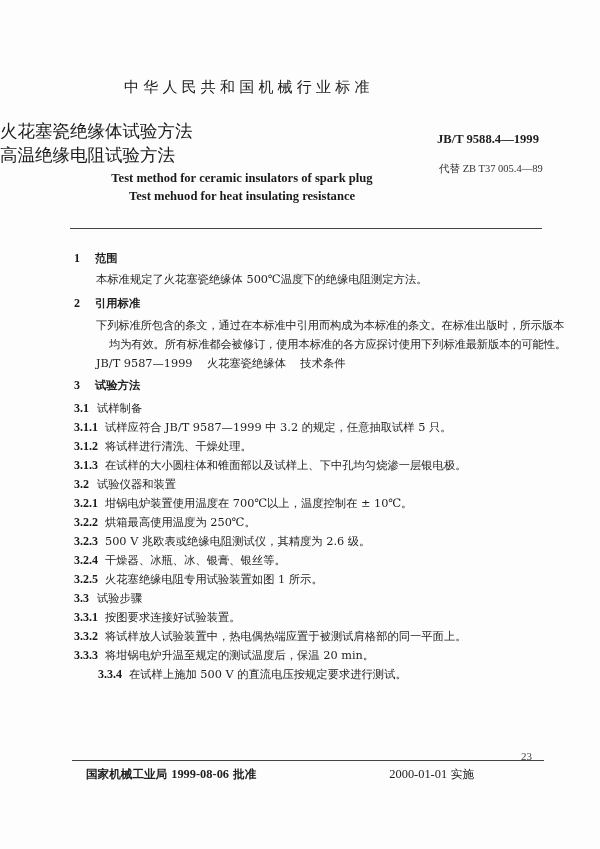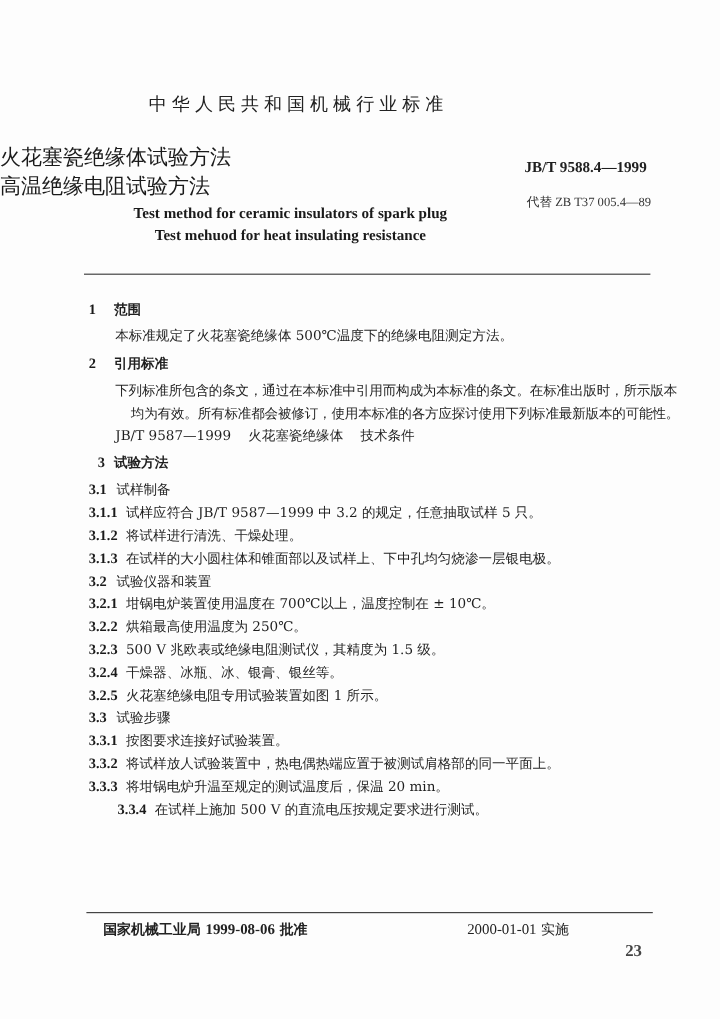--- a/index.html
+++ b/index.html
@@ -97,25 +97,24 @@
       font-size: 11.6px;
       font-family: "DejaVu Sans", "Liberation Sans", sans-serif;
       font-weight: normal;
       color: #222;
     }
     .footer-right .date {
       font-family: "Liberation Serif", "DejaVu Serif", serif;
       font-size: 12.4px;
     }
     .page-num {
-      left: 521px; top: 786px;
-      font-family: "Liberation Serif", "DejaVu Serif", serif;
-      font-size: 14px;
+      left: 521px; top: 750px;
+      font-family: "Liberation Serif", "DejaVu Serif", serif;
+      font-size: 11px;
       color: #444;
-      font-weight: bold;
     }
   </style>
 </head>
 <body>
 
 <div class="abs national-header">中华人民共和国机械行业标准</div>
 
 <div class="abs title-zh l1">火花塞瓷绝缘体试验方法</div>
 <div class="abs title-zh l2">高温绝缘电阻试验方法</div>
 <div class="abs title-en l1">Test method for ceramic insulators of spark plug</div>
@@ -131,21 +130,21 @@
 </div>
 <div class="abs body-text" style="left:96px; top:272px;">本标准规定了火花塞瓷绝缘体 500℃温度下的绝缘电阻测定方法。</div>
 
 <div class="abs body-text h1" style="left:74px; top:296px;">
   <span class="num">2</span><span class="label">引用标准</span>
 </div>
 <div class="abs body-text" style="left:96px; top:318px; letter-spacing:-0.15px;">下列标准所包含的条文，通过在本标准中引用而构成为本标准的条文。在标准出版时，所示版本</div>
 <div class="abs body-text" style="left:73px; top:337px; letter-spacing:-0.15px;margin-left:36px;">均为有效。所有标准都会被修订，使用本标准的各方应探讨使用下列标准最新版本的可能性。</div>
 <div class="abs body-text" style="left:96px; top:356px; white-space:pre;">JB/T 9587—1999    火花塞瓷绝缘体    技术条件</div>
 
-<div class="abs body-text h1" style="left:74px; top:378px;text-align:center;">
+<div class="abs body-text h1" style="left:74px; top:378px;">
   <span class="num">3</span><span class="label">试验方法</span>
 </div>
 
 <div class="abs body-text h2" style="left:74px; top:401px;">
   <span class="num">3.1</span><span>试样制备</span>
 </div>
 <div class="abs body-text h3" style="left:74px; top:420px;">
   <span class="num">3.1.1</span><span>试样应符合 JB/T 9587—1999 中 3.2 的规定，任意抽取试样 5 只。</span>
 </div>
 <div class="abs body-text h3" style="left:74px; top:439px;">
@@ -157,21 +156,21 @@
 <div class="abs body-text h2" style="left:74px; top:477px;">
   <span class="num">3.2</span><span>试验仪器和装置</span>
 </div>
 <div class="abs body-text h3" style="left:74px; top:496px;">
   <span class="num">3.2.1</span><span>坩锅电炉装置使用温度在 700℃以上，温度控制在 ± 10℃。</span>
 </div>
 <div class="abs body-text h3" style="left:74px; top:515px;">
   <span class="num">3.2.2</span><span>烘箱最高使用温度为 250℃。</span>
 </div>
 <div class="abs body-text h3" style="left:74px; top:534px;">
-  <span class="num">3.2.3</span><span>500 V 兆欧表或绝缘电阻测试仪，其精度为 1.5 级。</span>
+  <span class="num">3.2.3</span><span>500 V 兆欧表或绝缘电阻测试仪，其精度为 2.6 级。</span>
 </div>
 <div class="abs body-text h3" style="left:74px; top:553px;">
   <span class="num">3.2.4</span><span>干燥器、冰瓶、冰、银膏、银丝等。</span>
 </div>
 <div class="abs body-text h3" style="left:74px; top:572px;">
   <span class="num">3.2.5</span><span>火花塞绝缘电阻专用试验装置如图 1 所示。</span>
 </div>
 <div class="abs body-text h2" style="left:74px; top:591px;">
   <span class="num">3.3</span><span>试验步骤</span>
 </div>

